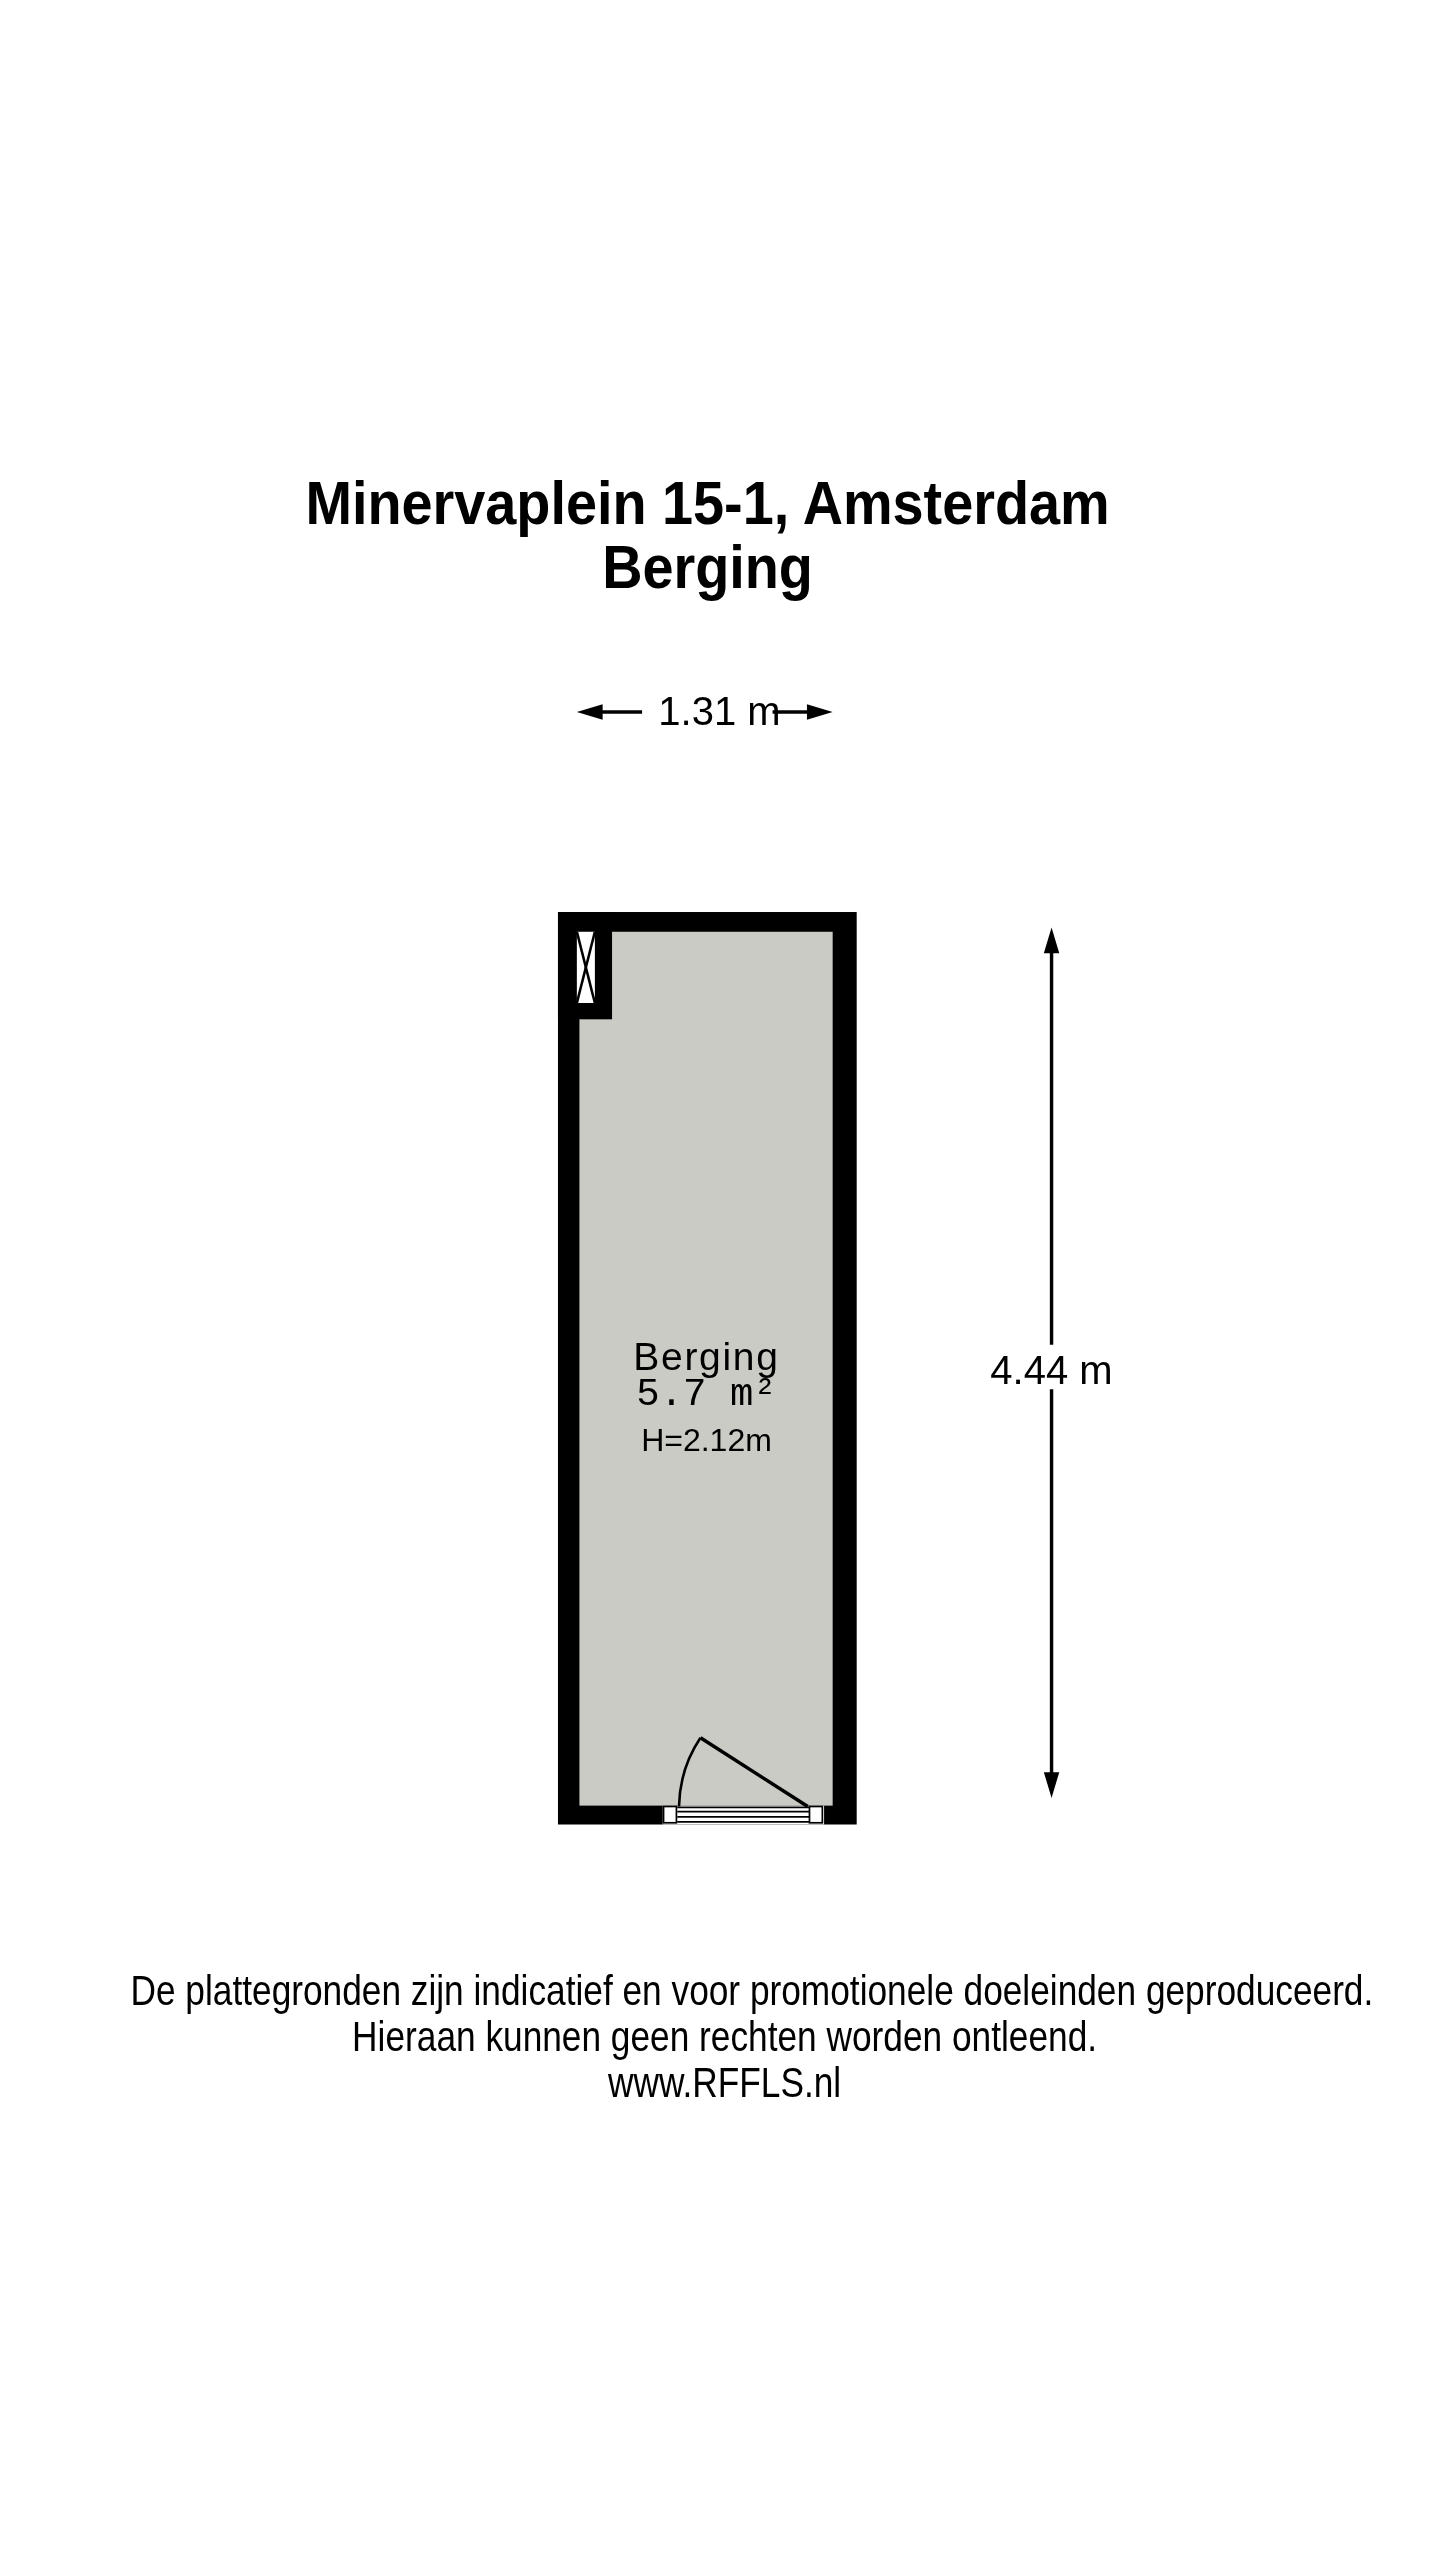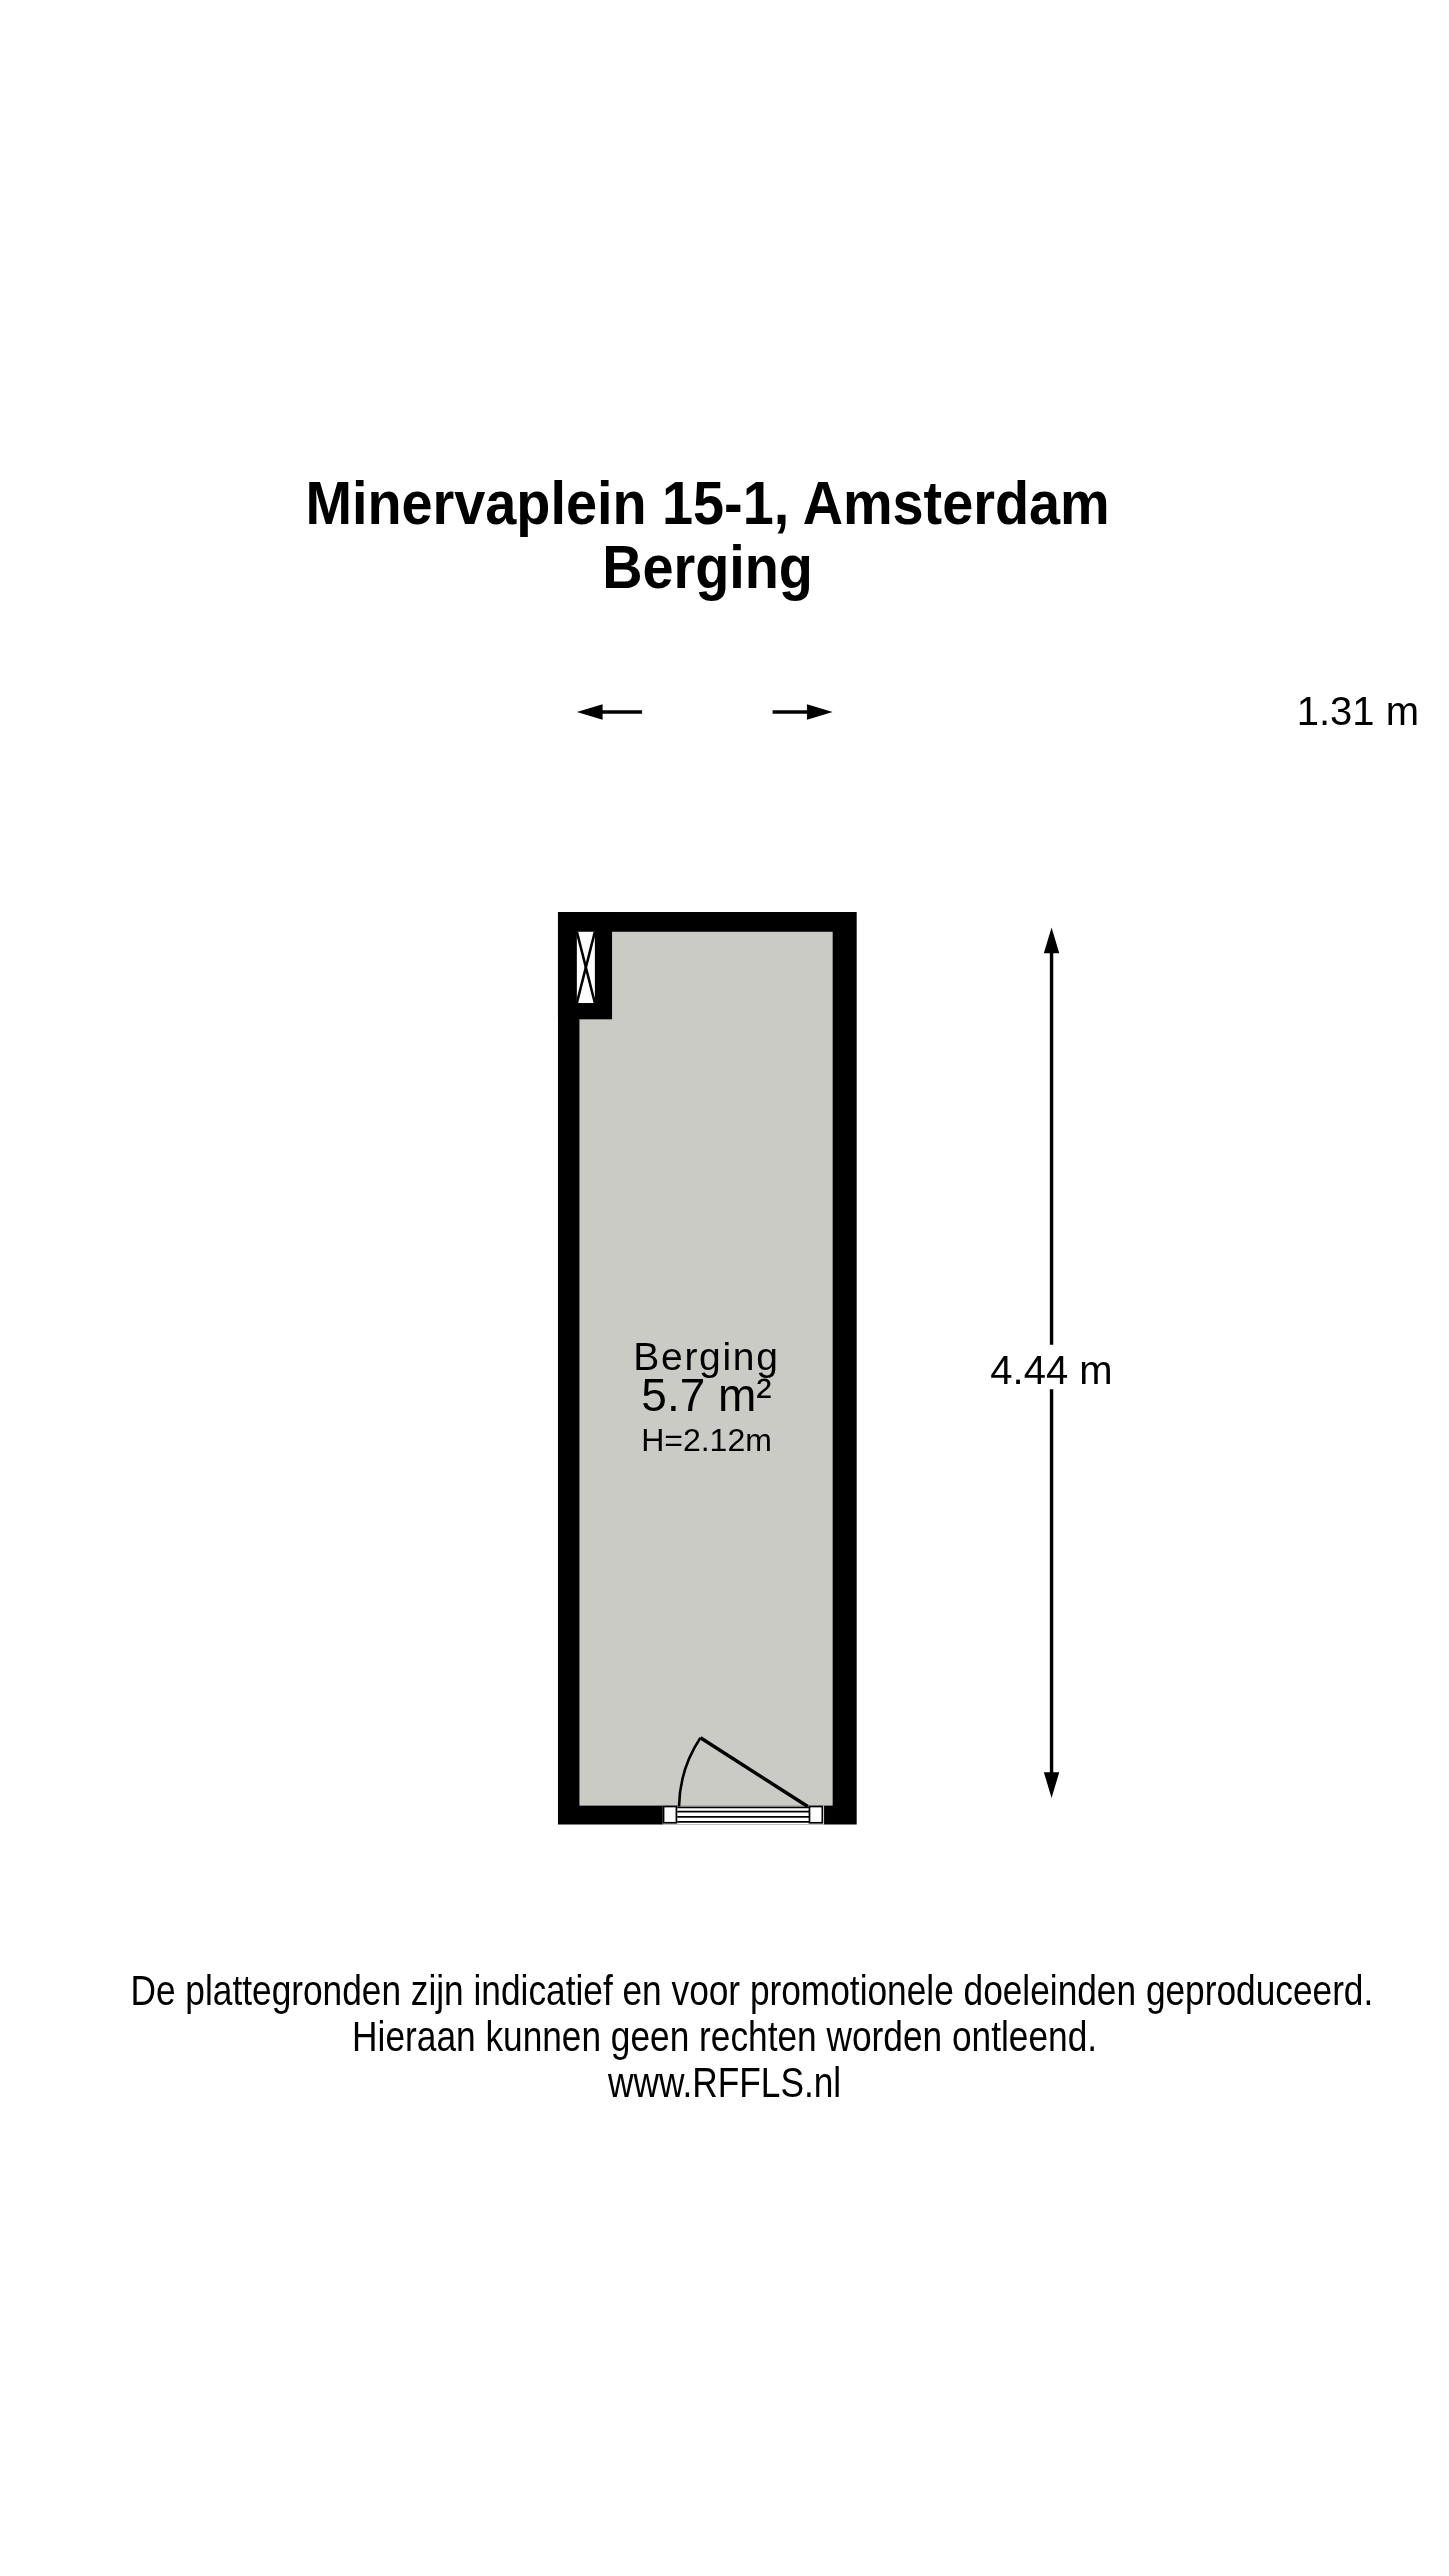--- a/index.html
+++ b/index.html
@@ -32,39 +32,38 @@
     white-space: nowrap;
   }
 
   .dim-label {
     font-size: 40px;
     line-height: 43px;
     text-align: center;
     white-space: nowrap;
   }
   .dim-width-label {
-    left: 4px;
+    left: 12px;
     top: 690px;
     width: 1415px;
-    text-align: right;
   }
   .dim-height-label {
     left: 880px;
     top: 1349px;
     width: 343px;
   }
 
   .room-label {
     left: 0;
     width: 1413px;
     text-align: center;
     white-space: nowrap;
   }
   .room-name  { top: 1335px; font-size: 39px; line-height: 43px; letter-spacing: 1.7px; }
-  .room-area  { top: 1374px; font-size: 46px; line-height: 43px; }
+  .room-area  { top: 1374px; font-size: 39px; line-height: 43px; font-family: Liberation Mono, monospace; }
   .room-height{ top: 1419px; font-size: 32px; line-height: 43px; }
 
   .footer {
     left: 0;
     top: 1967px;
     width: 1449px;
     text-align: center;
     font-size: 43px;
     line-height: 46px;
     transform: scaleX(0.82);

